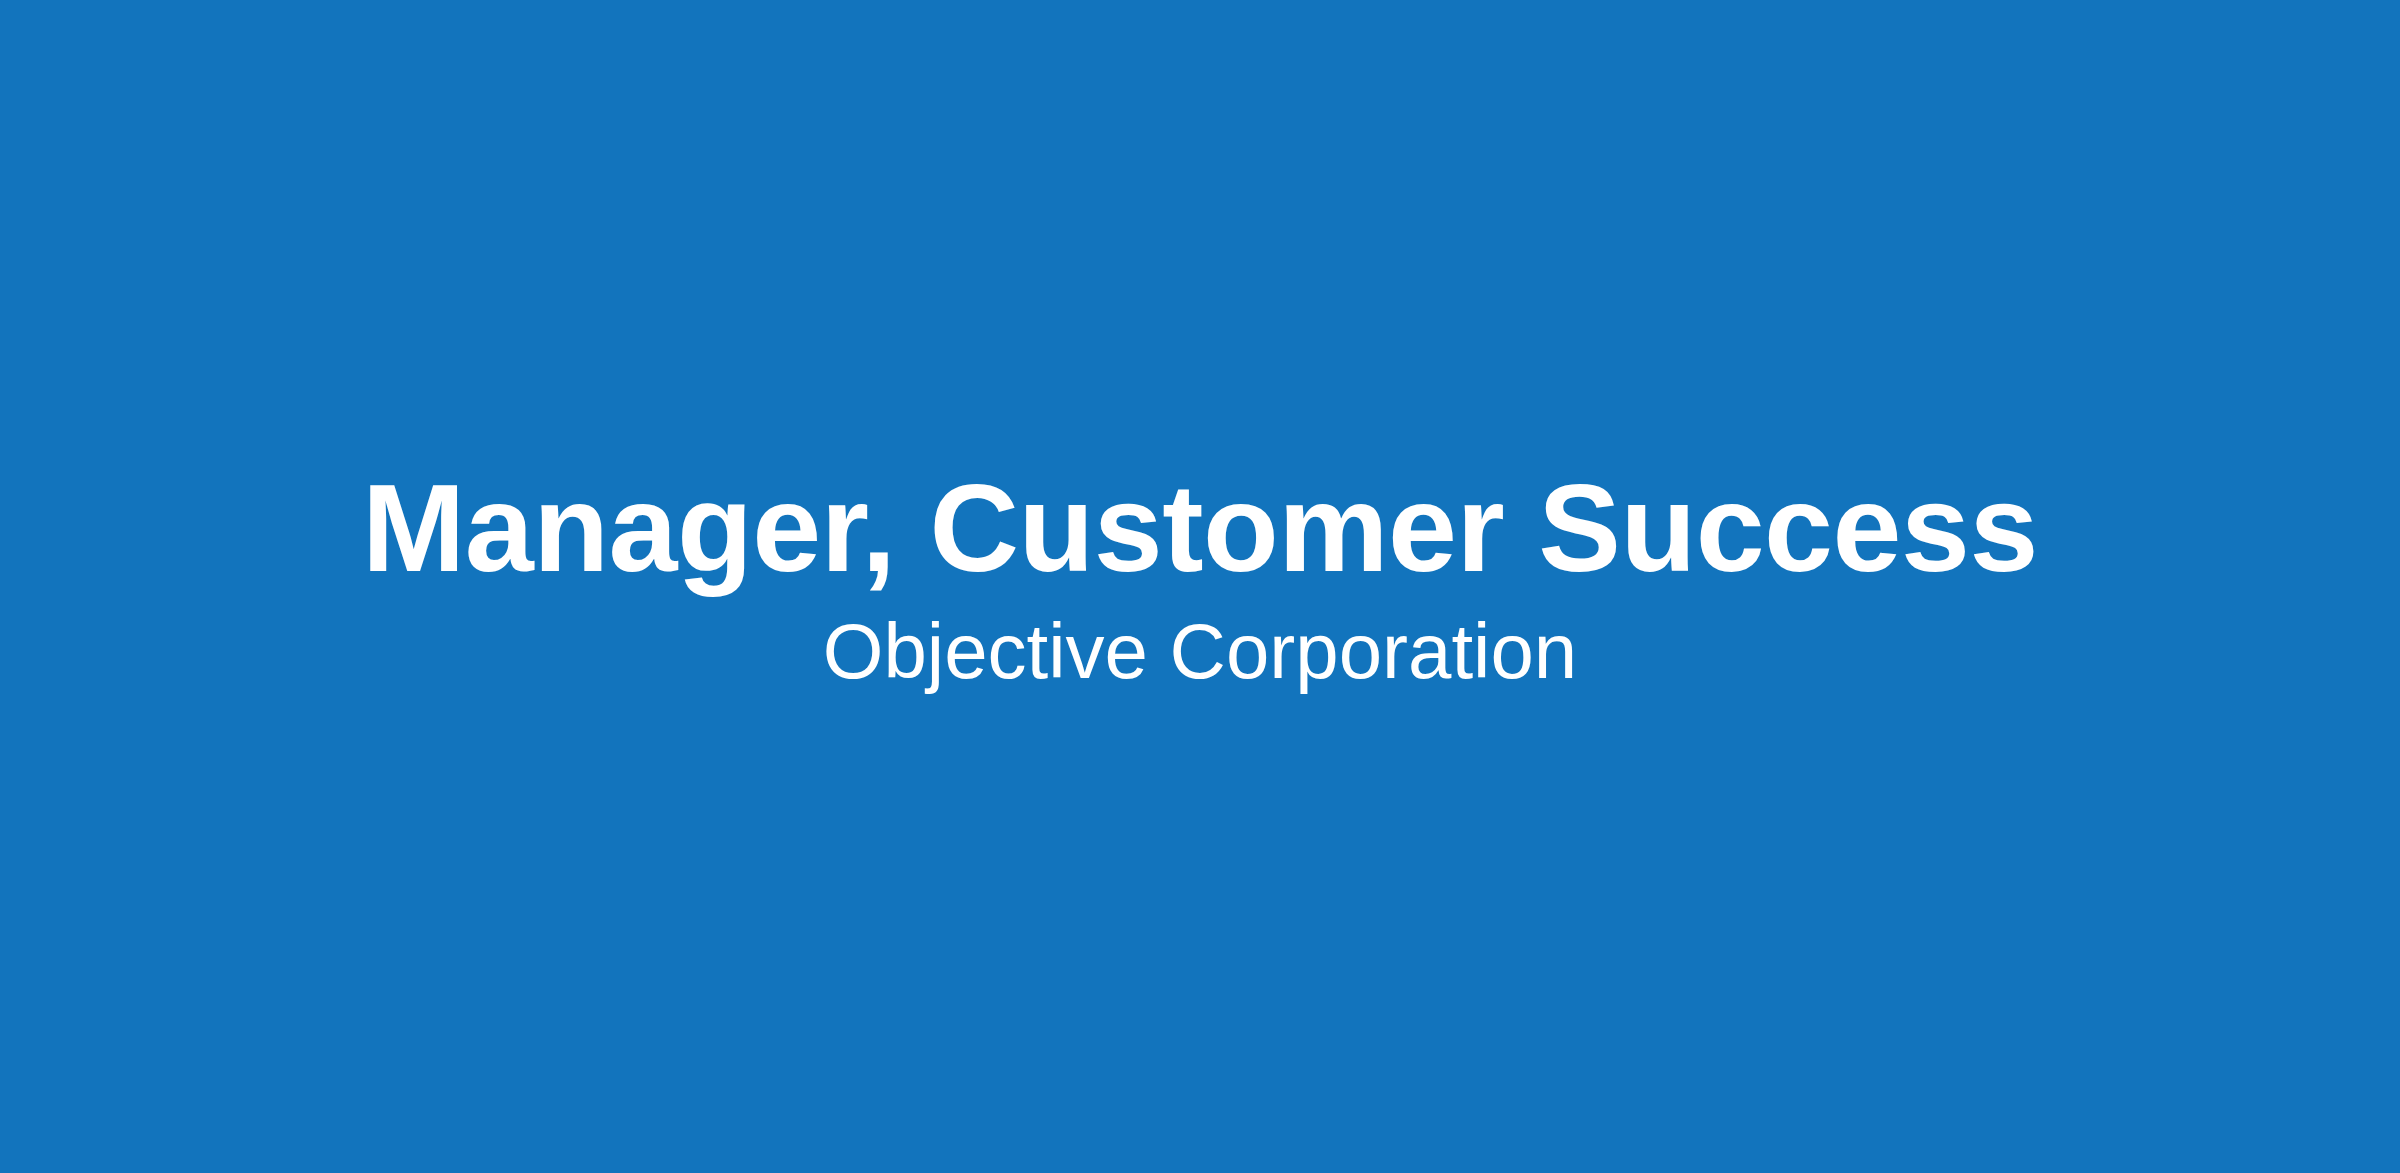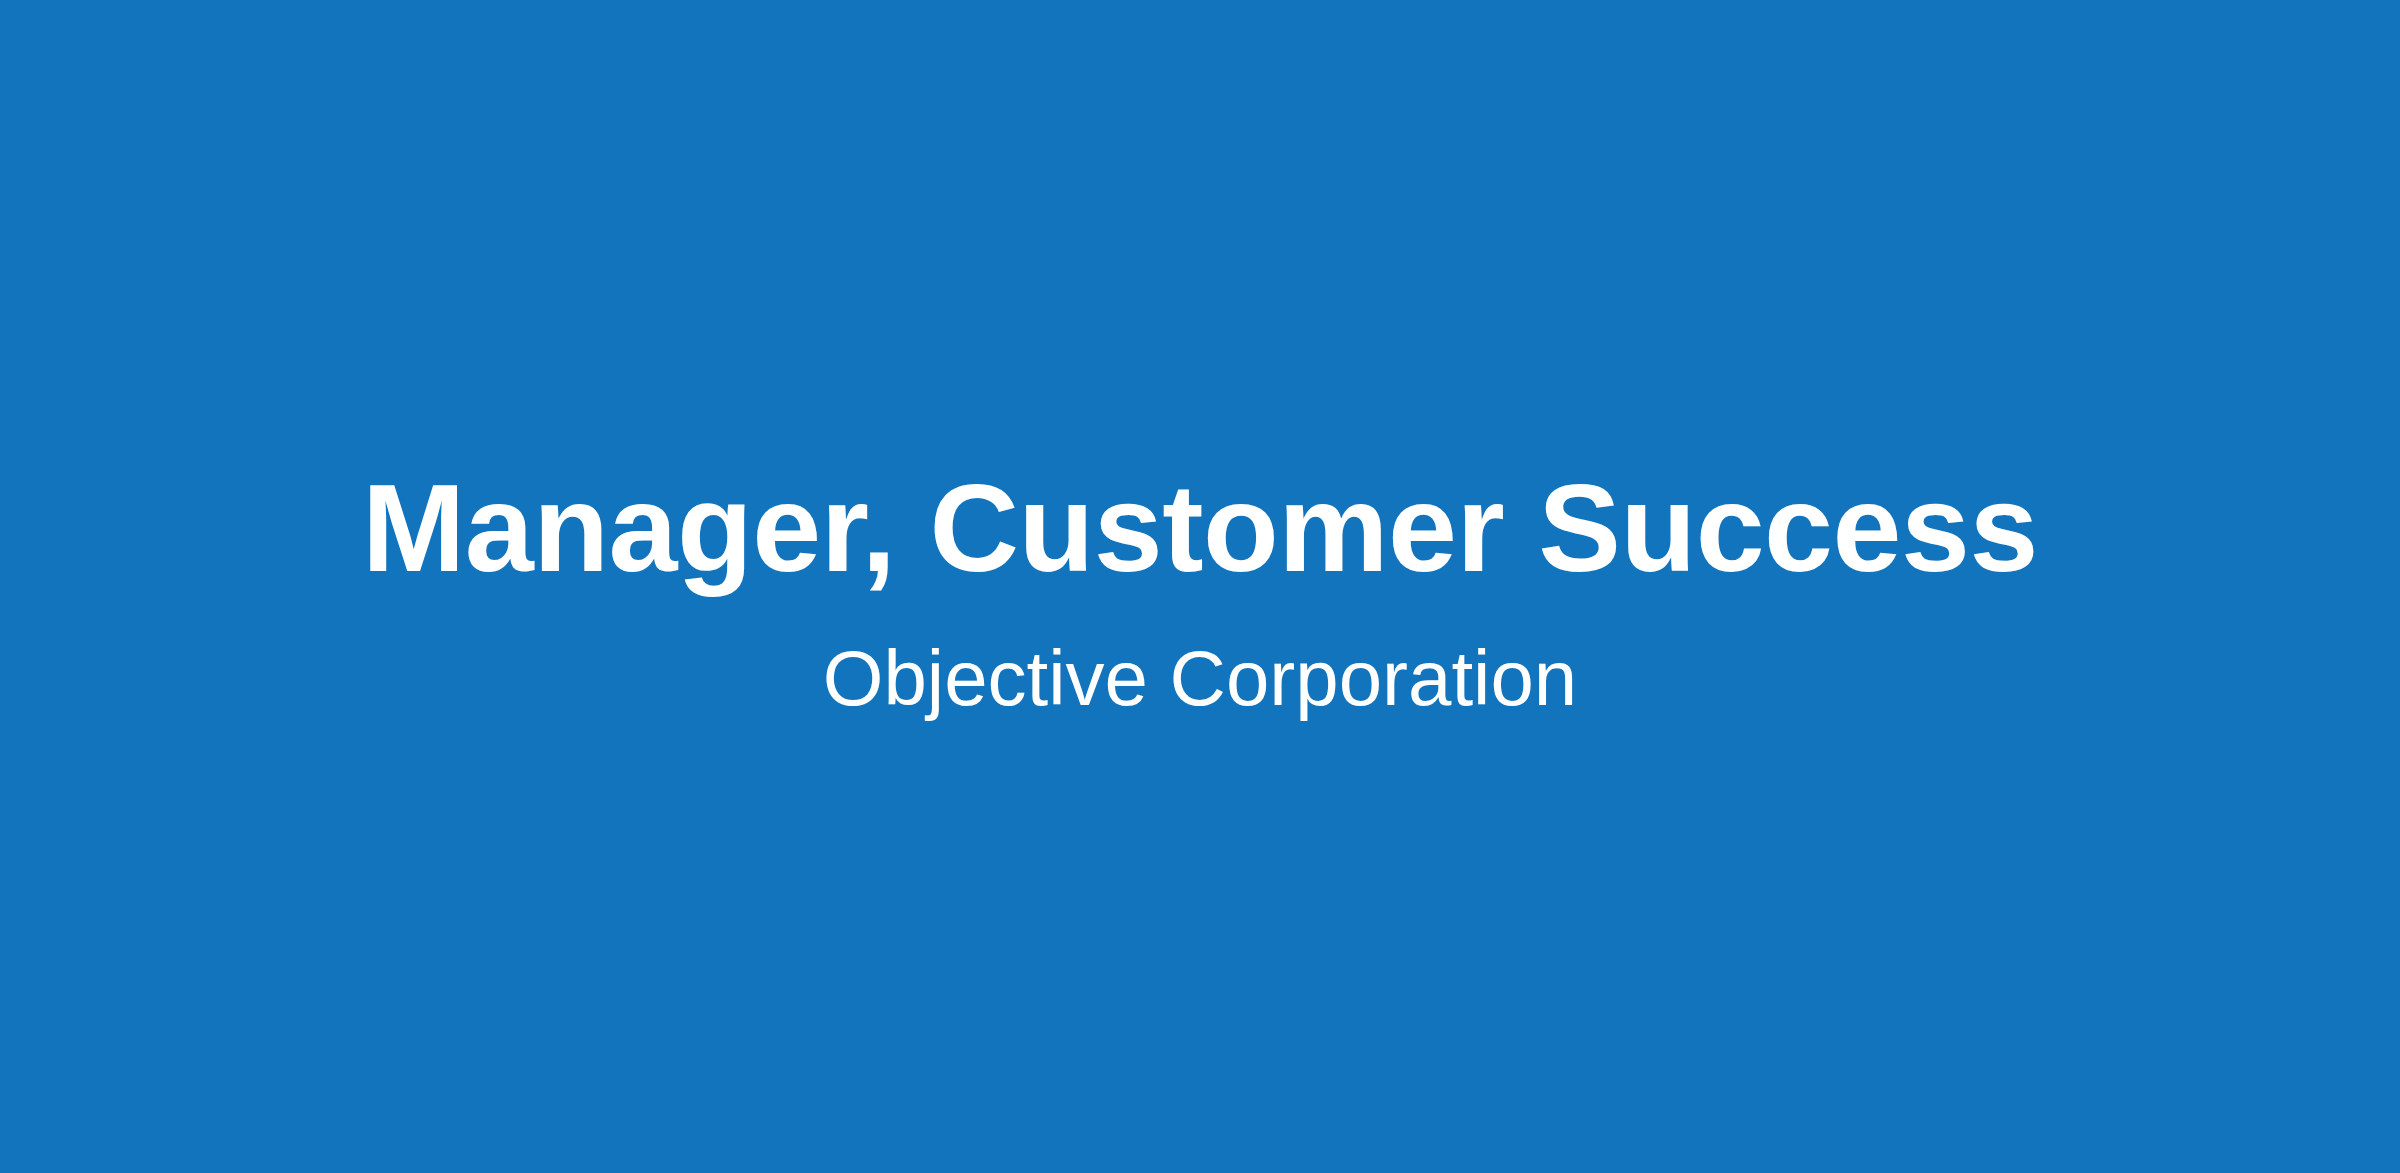--- a/index.html
+++ b/index.html
@@ -31,21 +31,20 @@
   .banner-content {
     position: absolute;
     left: 0;
     right: 0;
     top: 466px;
     display: flex;
     flex-direction: column;
     align-items: center;
     justify-content: flex-start;
     text-align: center;
-    gap: 27px;
   }
 
   .job-title {
     display: block;
     margin: 0;
     padding: 0;
     color: #ffffff;
     font-family: "Liberation Sans", sans-serif;
     font-size: 124px;
     font-weight: 700;

